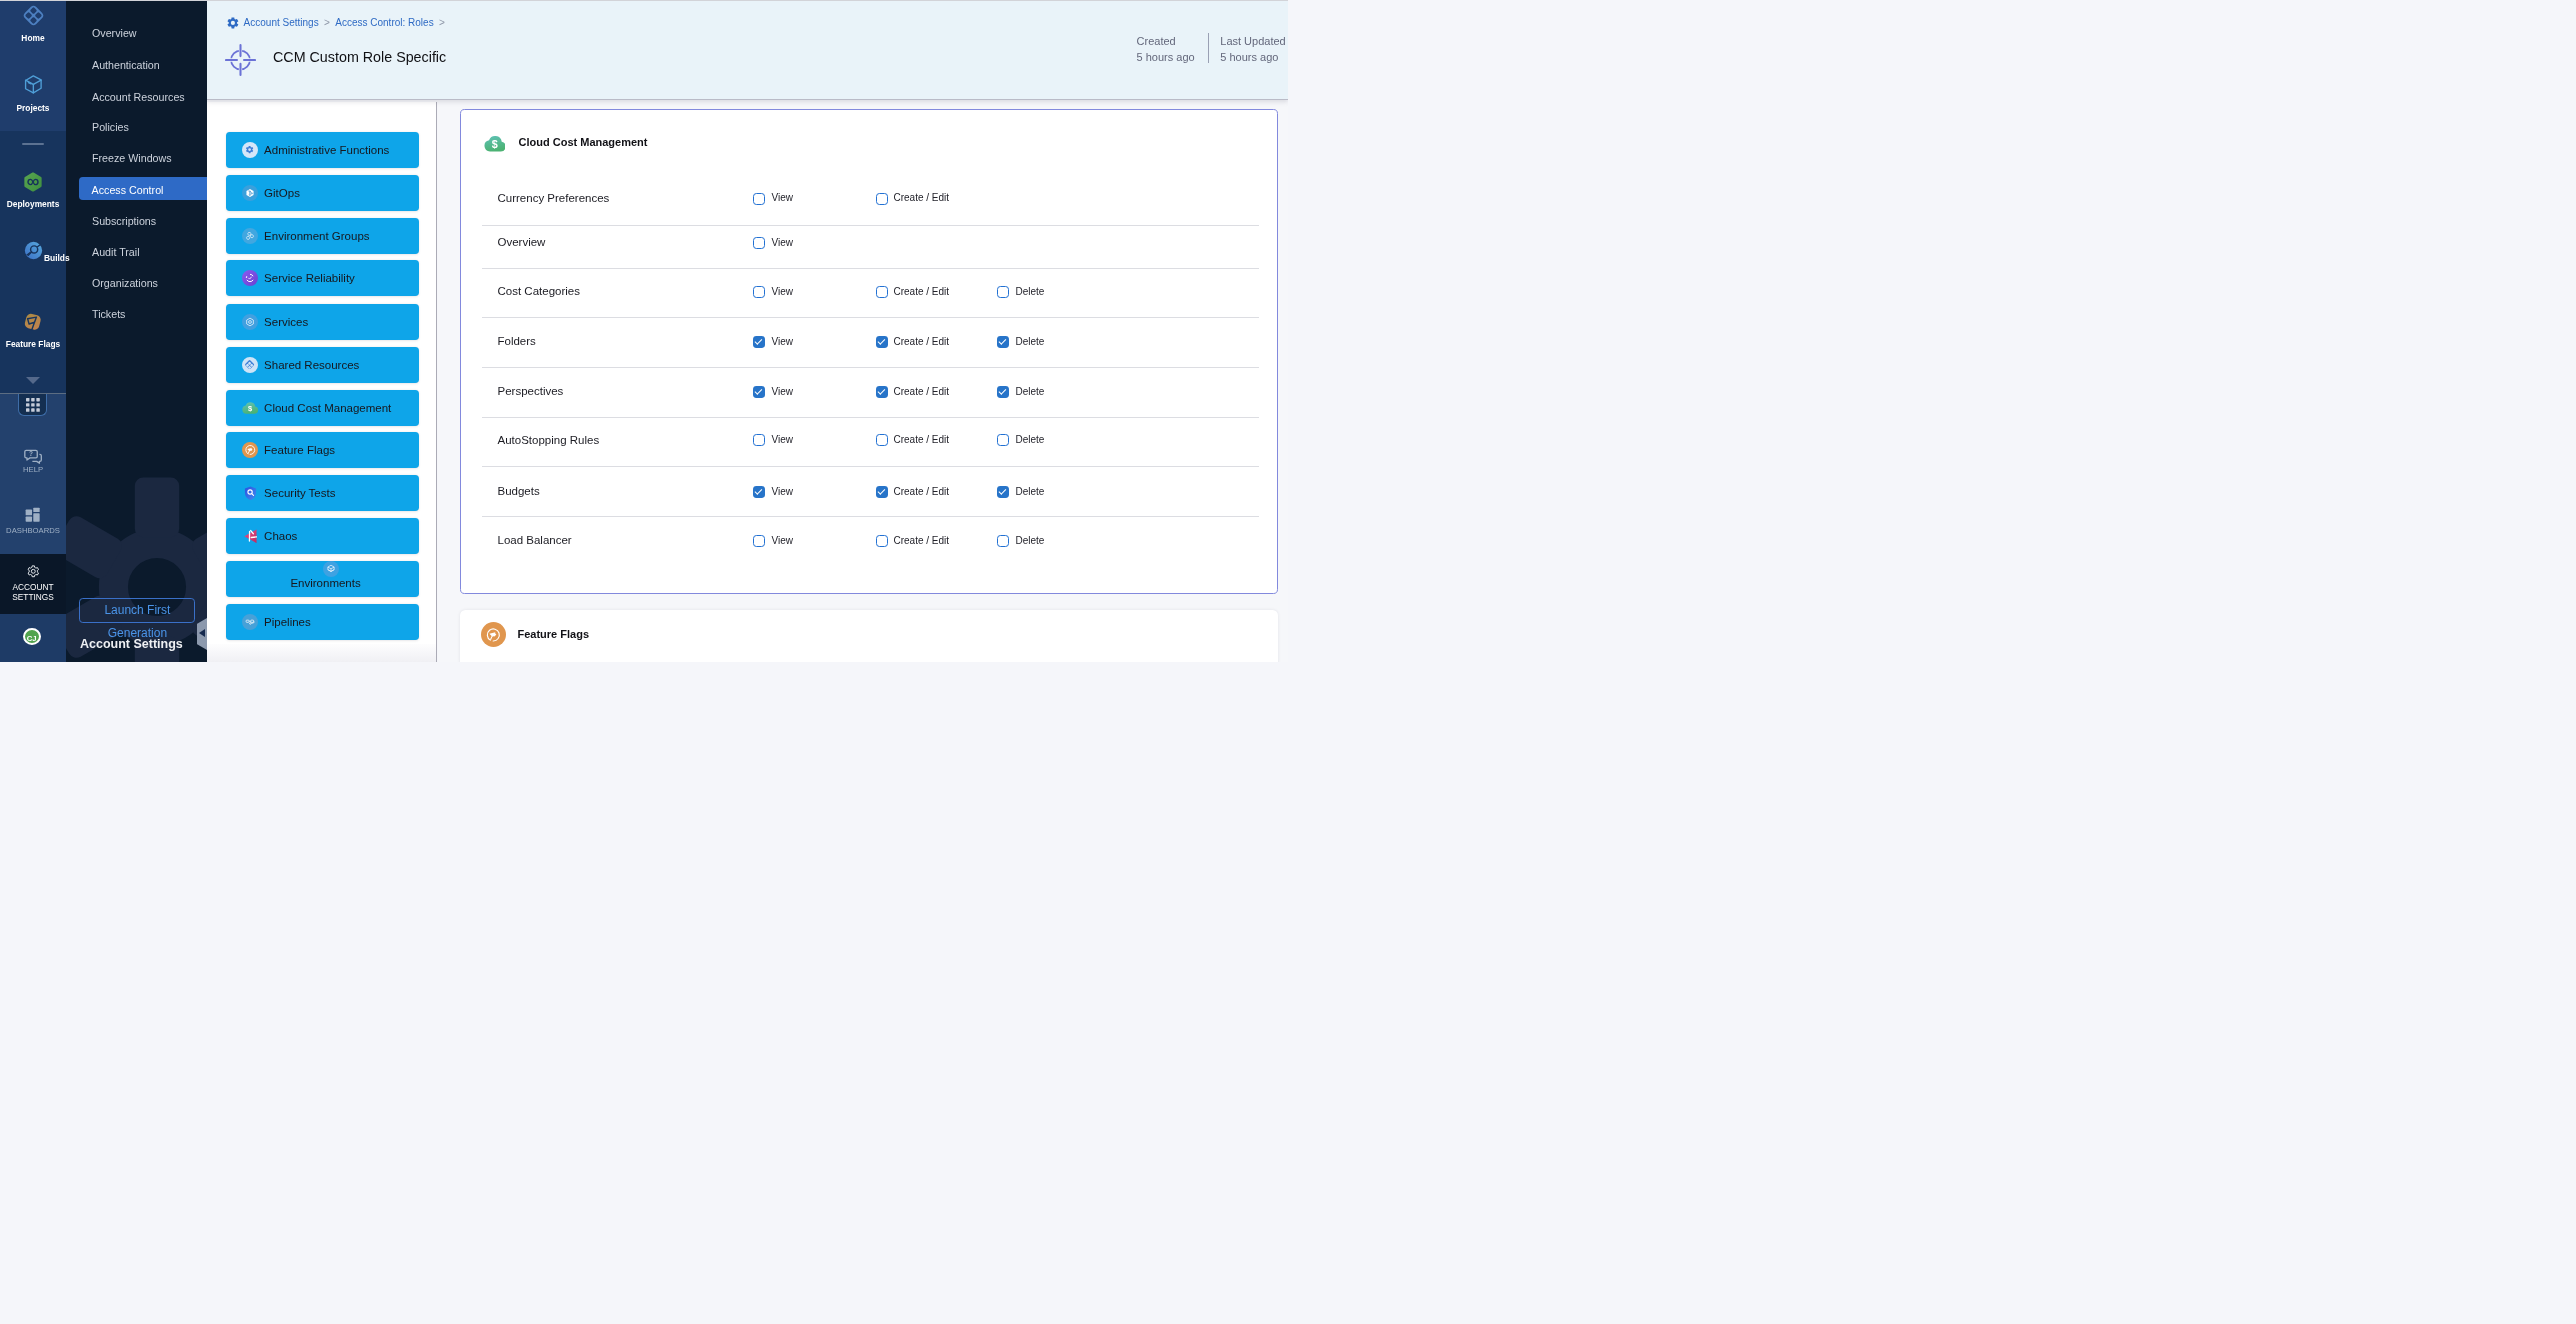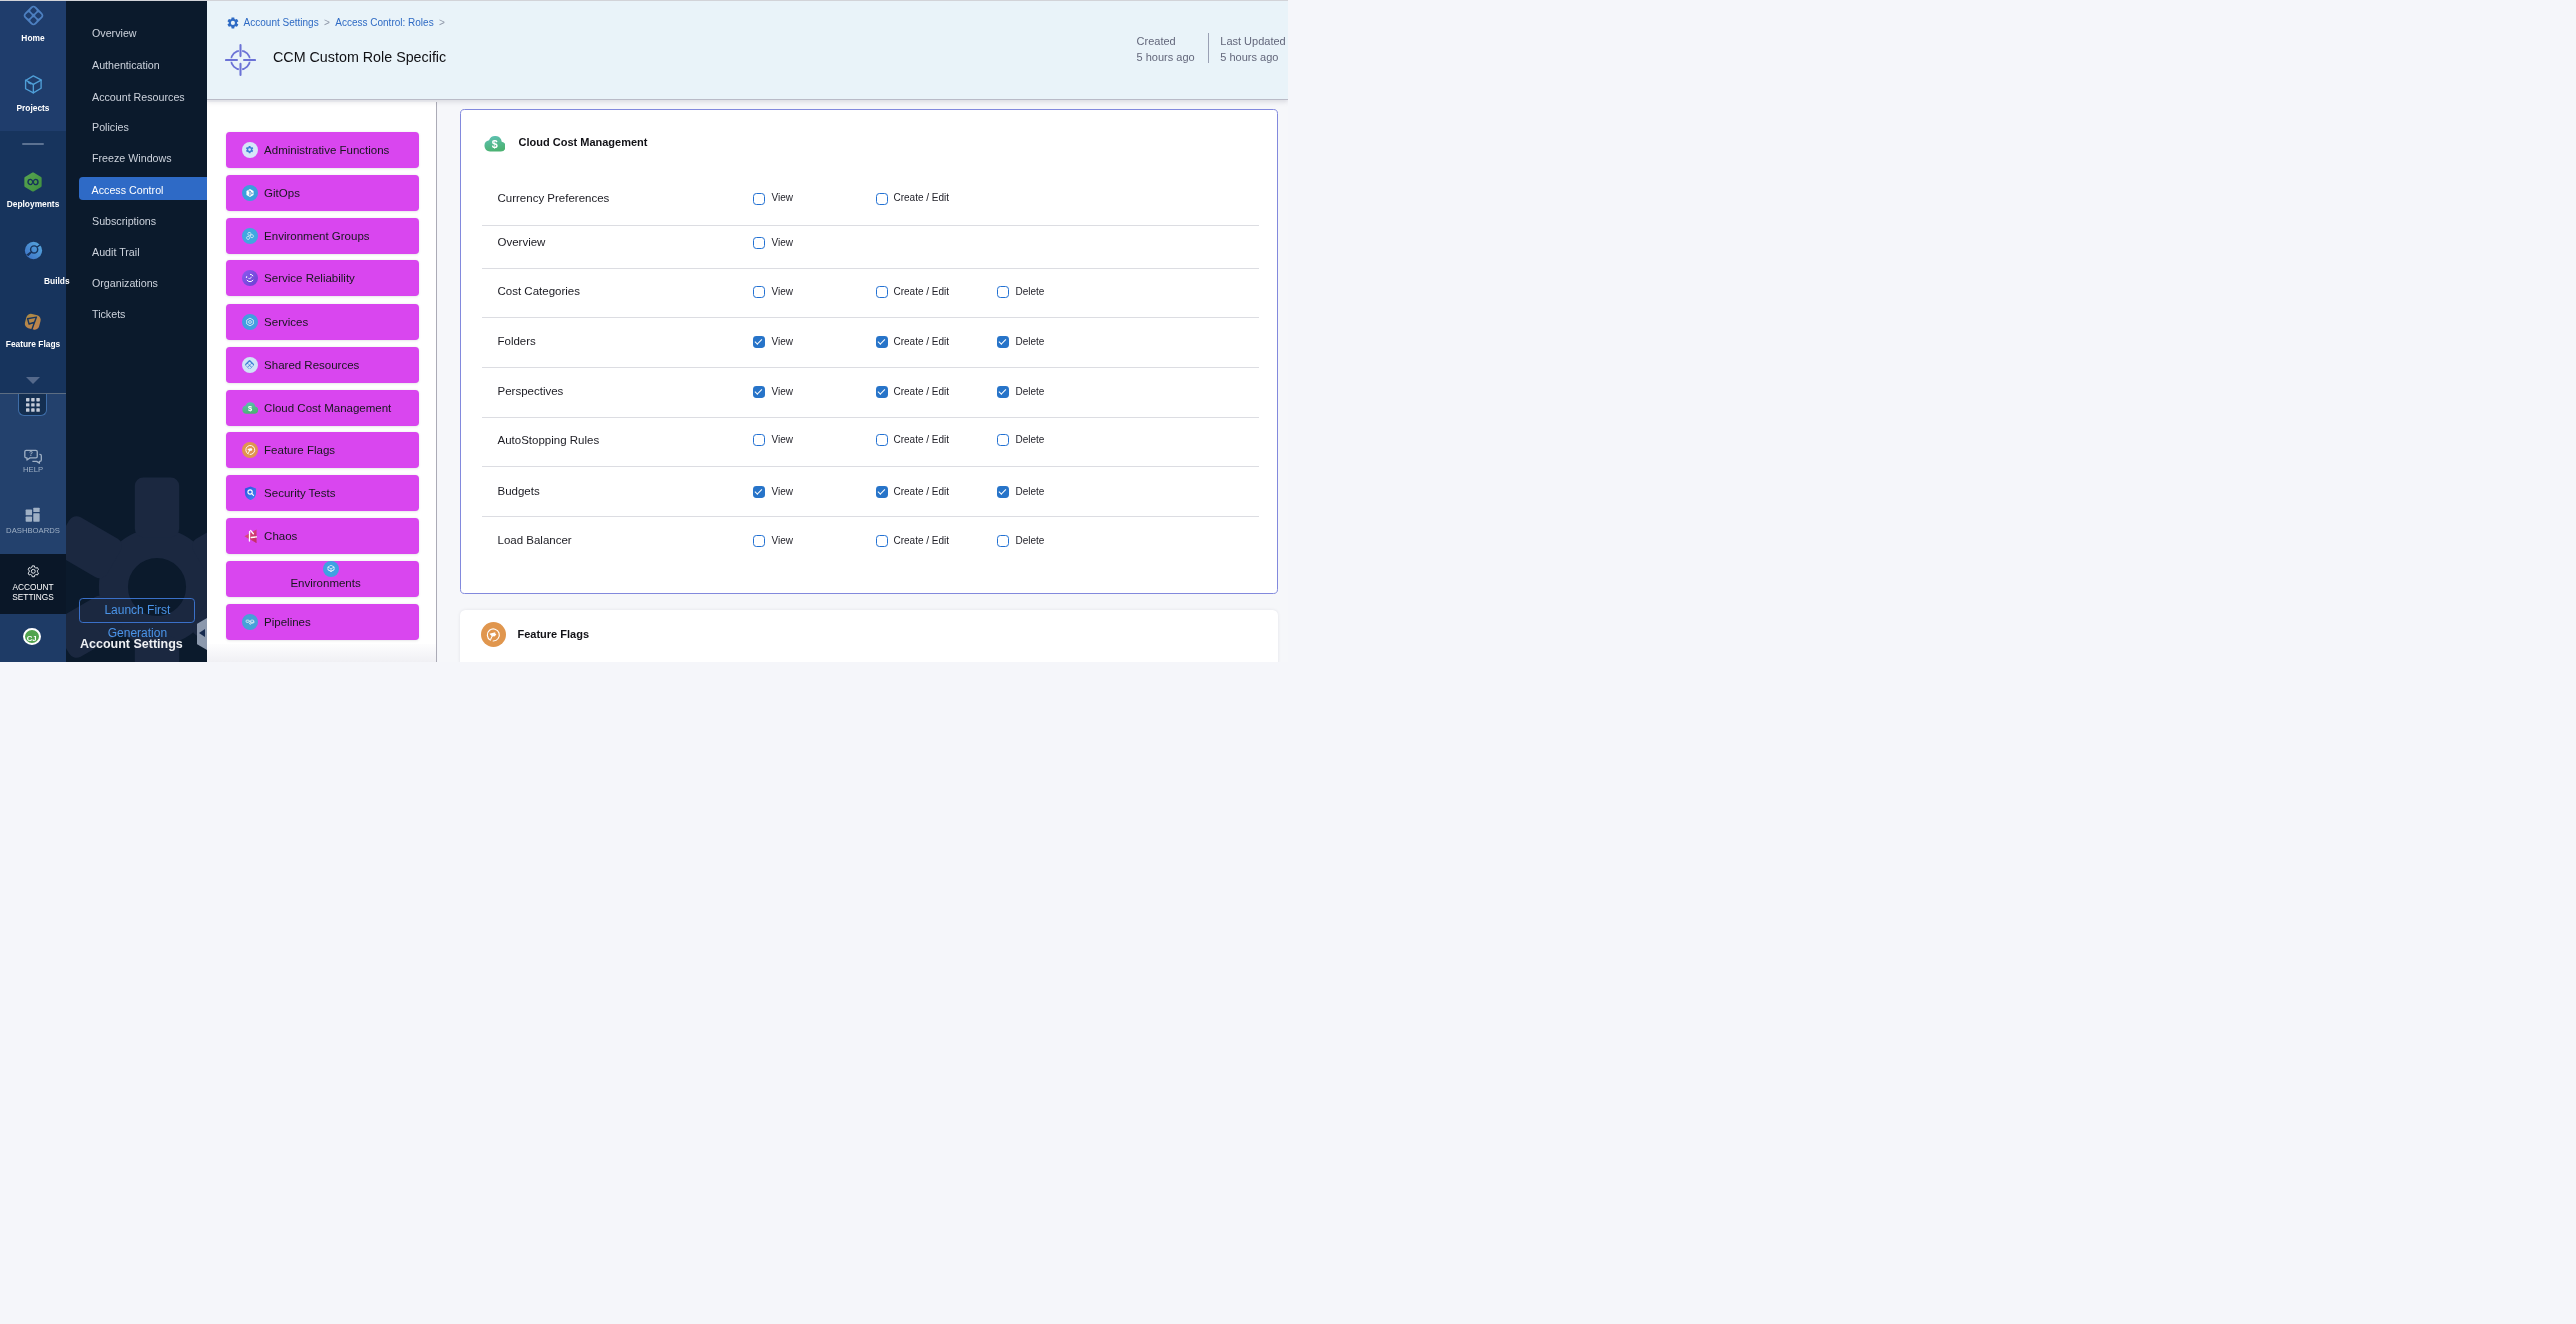--- a/index.html
+++ b/index.html
@@ -30,21 +30,21 @@
   #header { position:absolute; left:207px; top:0; width:1081px; height:100px; background:#e9f3f9; z-index:3; border-bottom:1.1px solid #babbc7; box-shadow:0 2.3px 4.6px rgba(96,97,112,0.18); }
   #crumb { position:absolute; left:19px; top:16px; height:13.8px; font-size:10px; color:#2e6ac4; }
   #crumb .sep { color:#8f97a8; padding:0 5.4px; }
   #titlerow { position:absolute; left:66px; top:49px; font-size:14.3px; color:#101014; }
   #dates { position:absolute; right:2.3px; top:33px; color:#63677b; font-size:11px; line-height:16px; }
   .datecol { display:inline-block; vertical-align:top; }
   .datesep { display:inline-block; width:0.8px; height:30px; background:#9aa0b4; margin:0 8.4px; vertical-align:top; }
 
   
   #leftlist { position:absolute; left:207px; top:102px; width:230px; height:560px; background:#fff; border-right:0.8px solid #ababb6; z-index:2; }
-  .card { position:absolute; left:19px; width:193px; height:36px; background:#d946ef; border-radius:3.8px; box-shadow:0 0.8px 2.3px rgba(40,41,61,0.1), 0 0 0.8px rgba(40,41,61,0.06); display:flex; align-items:center; }
+  .card { position:absolute; left:19px; width:193px; height:36px; background:#0ea5e9; border-radius:3.8px; box-shadow:0 0.8px 2.3px rgba(40,41,61,0.1), 0 0 0.8px rgba(40,41,61,0.06); display:flex; align-items:center; }
   .cbadge { width:16px; height:16px; border-radius:50%; margin-left:16px; flex:none; display:flex; align-items:center; justify-content:center; }
   .cardtxt { margin-left:6.1px; font-size:11.5px; color:#17171d; white-space:nowrap; }
 
   
   #mainbg { position:absolute; left:438px; top:102px; width:850px; height:560px; background:#f6f7fa; z-index:1; }
   #ccmpanel { position:absolute; left:21.5px; top:6.9px; width:818px; height:485px; background:#fff; border:0.9px solid #8289dd; border-radius:4.6px; }
   #ffcard { position:absolute; left:21.5px; top:508px; width:818px; height:53px; background:#fff; border-radius:5.4px 5.4px 0 0; box-shadow:0 0.8px 3.1px rgba(40,41,61,0.1); }
   .permlabel { position:absolute; left:37px; font-size:11.5px; color:#1b1b22; }
   .rowdiv { position:absolute; left:21.5px; right:17.6px; height:0.8px; background:#dcdde2; }
   .cb { position:absolute; width:12px; height:12px; border-radius:3.4px; }
@@ -110,21 +110,21 @@
         <stop offset="0" stop-color="#3b6fc4"></stop>
             <stop offset="1" stop-color="#57aadf"></stop>
           </linearGradient>
         </defs>
       <circle cx="22" cy="22" r="20" fill="url(#gbld)"></circle>
       <path stroke="#17345d" stroke-width="3" d="M6 33 L15.2 26.2 M30.5 13.8 L39.5 7.2"></path>
       <circle cx="23.5" cy="19.5" r="8.2" fill="none" stroke="#17345d" stroke-width="3.4"></circle>
       <path stroke="#17345d" stroke-width="3.4" stroke-linecap="round" d="M17.5 25.5 10 33"></path>
     </svg>
   </div>
-  <div class="r1item r1label" style="top:276px;padding-left:44px;">Builds</div>
+  <div class="r1item r1label" style="top:253px;padding-left:44px;">Builds</div>
 
   <div class="r1item" style="top:311px;" id="fficon">
     <svg width="21.5" height="21.5" viewBox="0 0 44 44">
       <defs>
           <linearGradient id="gff" x1="0" y1="0" x2="1" y2="1">
         <stop offset="0" stop-color="#a98a44"></stop>
             <stop offset="1" stop-color="#c5824f"></stop>
           </linearGradient>
         </defs>
       <rect x="7" y="7" width="30" height="30" rx="9.5" fill="url(#gff)" transform="rotate(15 22 22)"></rect>

